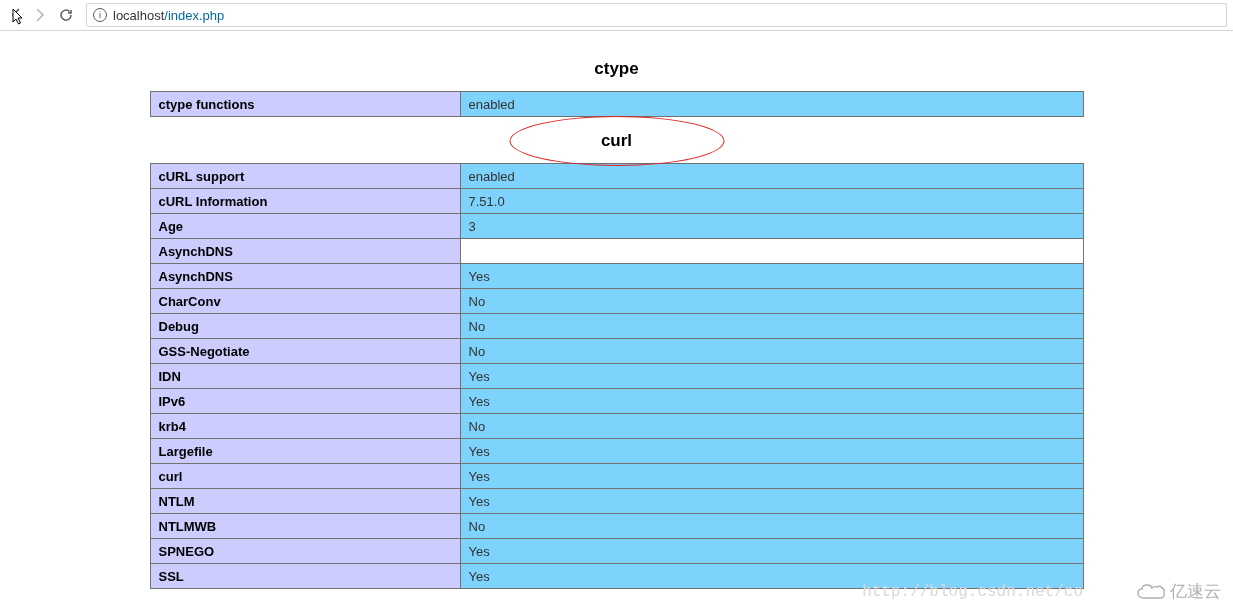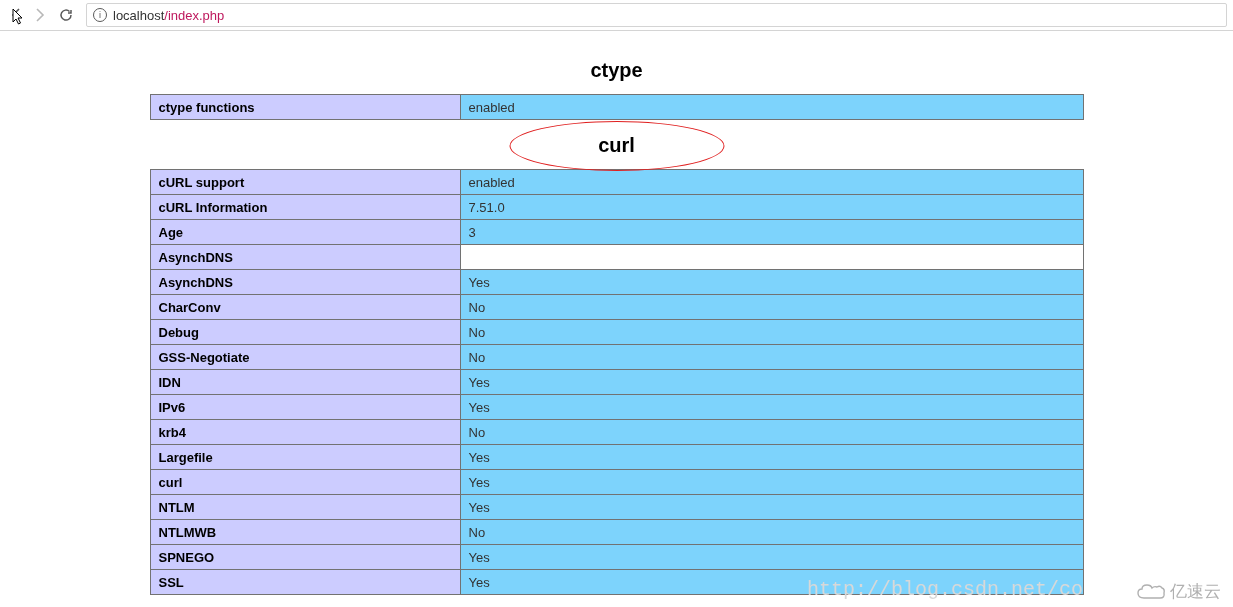--- a/index.html
+++ b/index.html
@@ -52,31 +52,31 @@
       height: 14px;
       border: 1px solid #595959;
       border-radius: 50%;
       display: flex;
       align-items: center;
       justify-content: center;
       font-size: 9px;
       color: #595959;
     }
     .url-text .host { color: #333; }
-    .url-text .path { color: #be185d; }
+    .url-text .path { color: #0369a1; }
     
     .content {
       width: 934px;
       margin: 0 auto;
       padding-top: 16px;
       position: relative;
     }
     h1 {
       text-align: center;
-      font-size: 20px;
+      font-size: 17px;
       font-weight: bold;
       color: #000;
       margin: 12px 0;
     }
     .curl-heading { position: relative; }
     .ellipse {
       position: absolute;
       left: 50%;
       top: 50%;
       transform: translate(-50%, -50%);
@@ -114,21 +114,21 @@
       top: 8px;
       left: 12px;
       pointer-events: none;
     }
     
     .watermark-text {
       position: fixed;
       bottom: 6px;
       right: 150px;
       font-family: "Courier New", monospace;
-      font-size: 20px;
+      font-size: 16px;
       color: #d8d8d8;
       pointer-events: none;
     }
     .watermark-logo {
       position: fixed;
       bottom: 4px;
       right: 12px;
       display: flex;
       align-items: center;
       gap: 4px;

